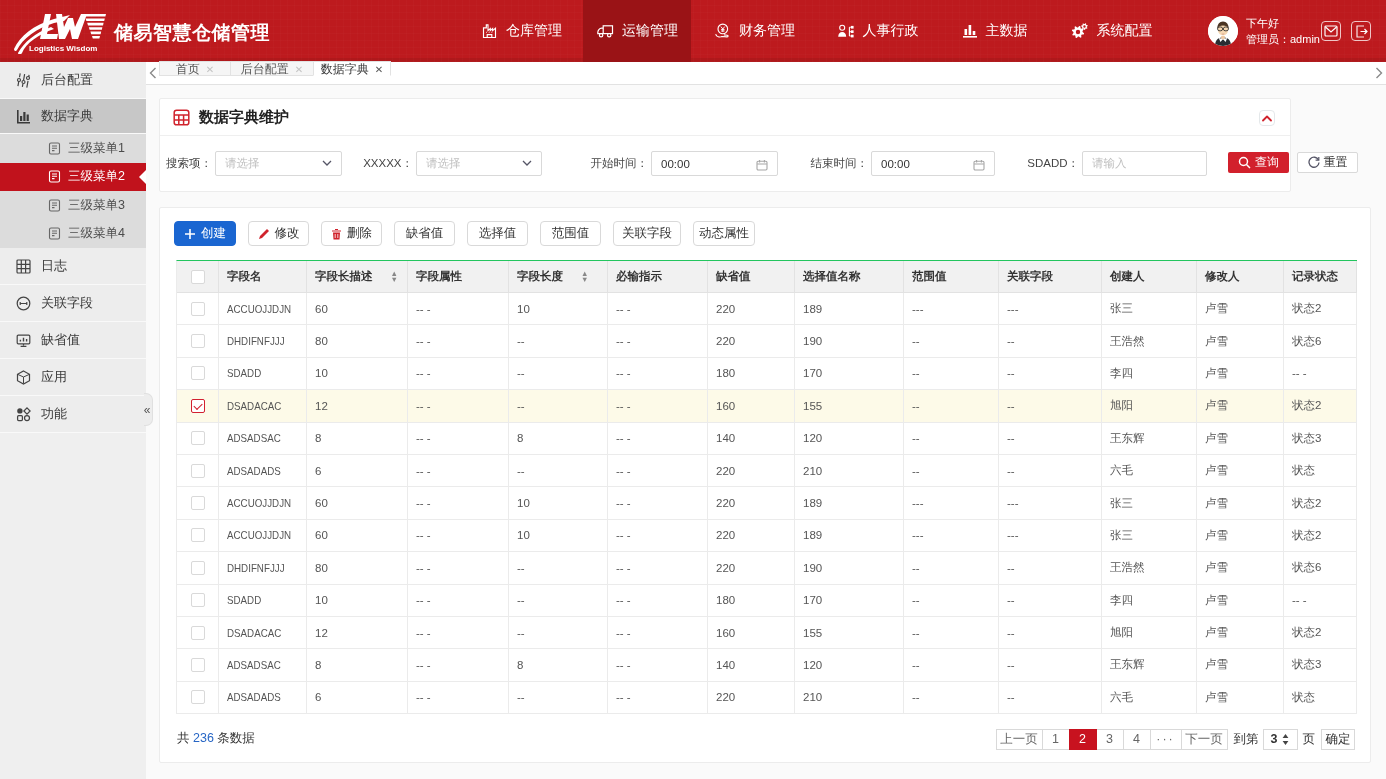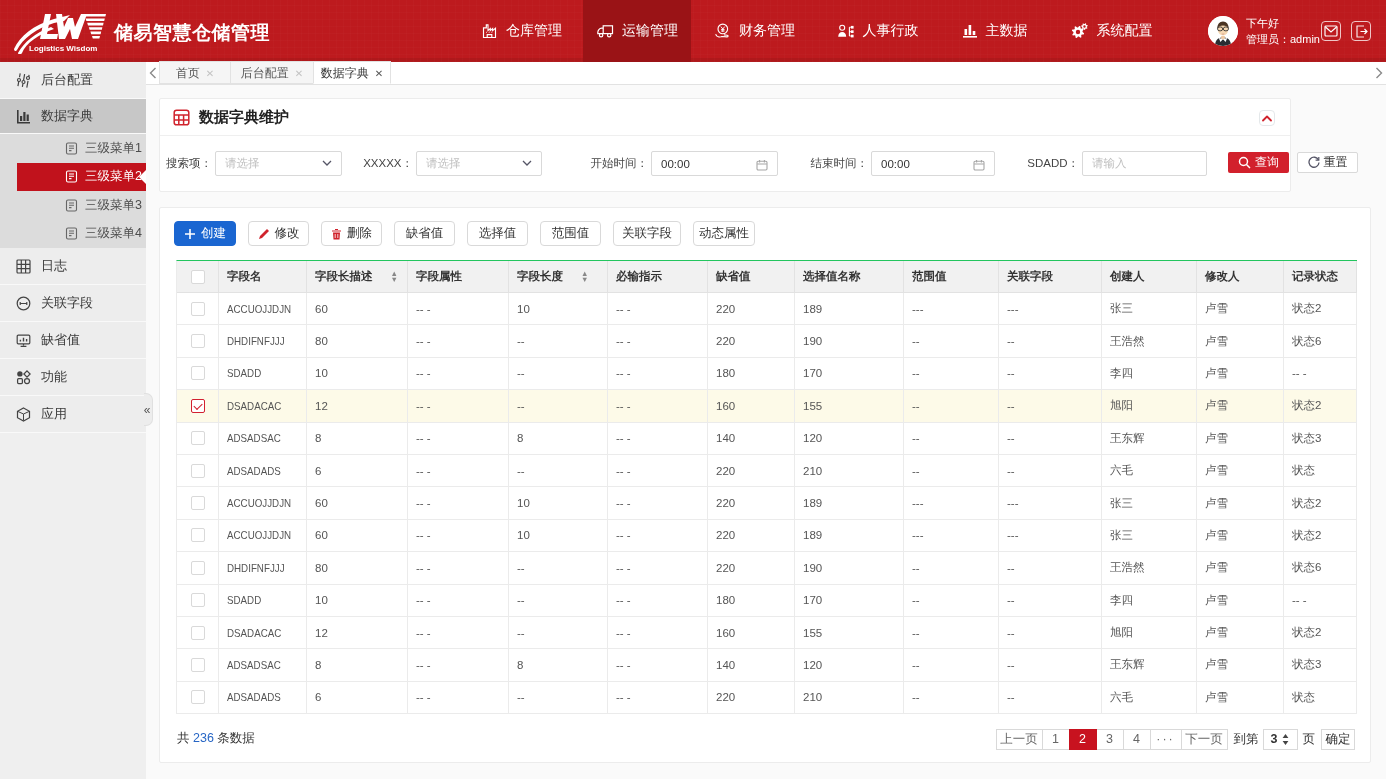--- a/index.html
+++ b/index.html
@@ -18,31 +18,31 @@
 .nav .it.act{background:#9a1316;}
 .usr{position:absolute;right:15px;top:0;height:62px;display:flex;align-items:center;}
 .avatar{width:30px;height:30px;border-radius:50%;background:#fff;overflow:hidden;position:relative;}
 .utxt{color:#fff;font-size:11px;line-height:16px;margin-left:8px;width:72px;white-space:nowrap;}
 .hico{width:20px;height:20px;border:1px solid rgba(255,255,255,.75);border-radius:4px;display:flex;align-items:center;justify-content:center;margin-left:3px;flex:none;}
 
 .sb{position:absolute;left:0;top:62px;width:146px;bottom:0;background:#efefef;z-index:5;}
 .sb .m1{height:37px;display:flex;align-items:center;padding-left:16px;font-size:13px;color:#3a3a3a;border-bottom:1px solid #f9f9f9;background:#ededed;}
 .sb .m1 svg{margin-right:10px;}
 .sb .m1.open{background:#c7c7c7;height:35px;}
-.sub{background:#dcdcdc;padding-left:17px;}
+.sub{background:#dcdcdc;}
 .sub .m2{height:28.5px;display:flex;align-items:center;padding-left:48px;font-size:12.5px;color:#4c4c4c;position:relative;}
 .sub .m2 svg{margin-right:7px;}
 .sub .m2.act{background:#c1121c;color:#fff;}
 .sub .m2.act:after{content:"";position:absolute;right:0;top:50%;margin-top:-7px;border:7px solid transparent;border-right:7px solid #fff;border-left:none;}
 .collapse{position:absolute;right:-7px;top:331px;width:9px;height:33px;background:#ededed;border:1px solid #e0e0e0;border-left:none;border-radius:0 7px 7px 0;color:#555;font-size:12px;display:flex;align-items:center;justify-content:center;padding-right:2px;}
 
 .tabs{position:absolute;left:146px;top:62px;right:0;height:23px;background:#fff;border-bottom:1px solid #e2e2e2;display:flex;}
 .tabs .arr{width:14px;height:22px;display:flex;align-items:center;justify-content:center;}
 .tabs .arrR{position:absolute;right:0;top:0;}
-.tab{width:72px;height:23px;margin-top:-1px;padding-top:1px;background:#f5f5f5;border:1px solid #e2e2e2;border-bottom:1px solid #e2e2e2;display:flex;align-items:center;justify-content:center;font-size:12px;color:#555;gap:6px;margin-left:-1px;}
+.tab{width:72px;height:15px;margin-top:-1px;padding-top:1px;background:#f5f5f5;border:1px solid #e2e2e2;border-bottom:1px solid #e2e2e2;display:flex;align-items:center;justify-content:center;font-size:12px;color:#555;gap:6px;margin-left:-1px;}
 .tab .x{color:#c3c3c3;font-size:10px;}
 .tab.on{background:#fff;border-bottom:1px solid #fff;color:#333;}
 .tab.on .x{color:#555;}
 
 .main{position:absolute;left:148px;top:85px;right:0;bottom:0;background:#fafafa;}
 .card{position:absolute;background:#fff;border:1px solid #ececec;border-radius:2px;}
 .card1{left:11px;top:13px;width:1132px;height:94px;}
 .c1-hd{height:37px;display:flex;align-items:center;padding-left:13px;border-bottom:1px solid #efefef;position:relative;}
 .c1-hd b{font-size:15px;color:#222;margin-left:9px;}
 .fold{position:absolute;right:15px;top:11px;width:16px;height:16px;border:1px solid #e4e8ea;border-radius:4px;color:#d22;display:flex;align-items:center;justify-content:center;}
@@ -202,30 +202,30 @@
       </svg>日志</div>
   <div class="m1"><svg width="15" height="15" viewBox="0 0 15 15" fill="none" stroke="#444" stroke-width="1.25">
         <circle cx="7.5" cy="7.5" r="6.3"></circle>
         <path d="M4.2 7.5 H10.8 M4.2 5.9 V9.1 M10.8 5.9 V9.1" stroke-width="1.15"></path>
       </svg>关联字段</div>
   <div class="m1"><svg width="15" height="15" viewBox="0 0 15 15" fill="none" stroke="#444" stroke-width="1.2">
         <rect x="1.2" y="2.2" width="12.6" height="8.6" rx="1"></rect>
         <path d="M4.4 8.6 V6.8 M7.5 8.6 V4.8 M10.6 8.6 V6" stroke-width="1.4"></path>
         <path d="M7.5 11 V12.6 M4.6 13.4 H10.4"></path>
       </svg>缺省值</div>
+  <div class="m1"><svg width="15" height="15" viewBox="0 0 15 15" fill="none" stroke="#444" stroke-width="1.2">
+        <path d="M7.5 1 L13.5 4.3 V10.7 L7.5 14 L1.5 10.7 V4.3 Z"></path>
+        <path d="M7.5 7 L13 4.5 M7.5 7 L2 4.5 M7.5 7 V13.5" stroke-width="1"></path>
+      </svg>应用</div>
   <div class="m1"><svg width="15" height="15" viewBox="0 0 15 15" fill="#444">
         <circle cx="3.9" cy="3.9" r="2.7"></circle>
         <path d="M11 .9 L14.1 4 L11 7.1 L7.9 4 Z" fill="none" stroke="#444" stroke-width="1.25"></path>
         <rect x="1.6" y="8.7" width="4.8" height="4.8" rx="1" fill="none" stroke="#444" stroke-width="1.25"></rect>
         <circle cx="11" cy="11.1" r="2.5" fill="none" stroke="#444" stroke-width="1.25"></circle>
       </svg>功能</div>
-  <div class="m1"><svg width="15" height="15" viewBox="0 0 15 15" fill="none" stroke="#444" stroke-width="1.2">
-        <path d="M7.5 1 L13.5 4.3 V10.7 L7.5 14 L1.5 10.7 V4.3 Z"></path>
-        <path d="M7.5 7 L13 4.5 M7.5 7 L2 4.5 M7.5 7 V13.5" stroke-width="1"></path>
-      </svg>应用</div>
   <div class="collapse">«</div>
 </div>
 
 <div class="tabs">
   <div class="arr">
       <svg width="8" height="12" viewBox="0 0 8 12">
         <path d="M6.5 1 L1.5 6 L6.5 11" fill="none" stroke="#8a8a8a" stroke-width="1.4"></path>
       </svg>
     </div>
   <div class="tab">首页 <span class="x">✕</span></div>

